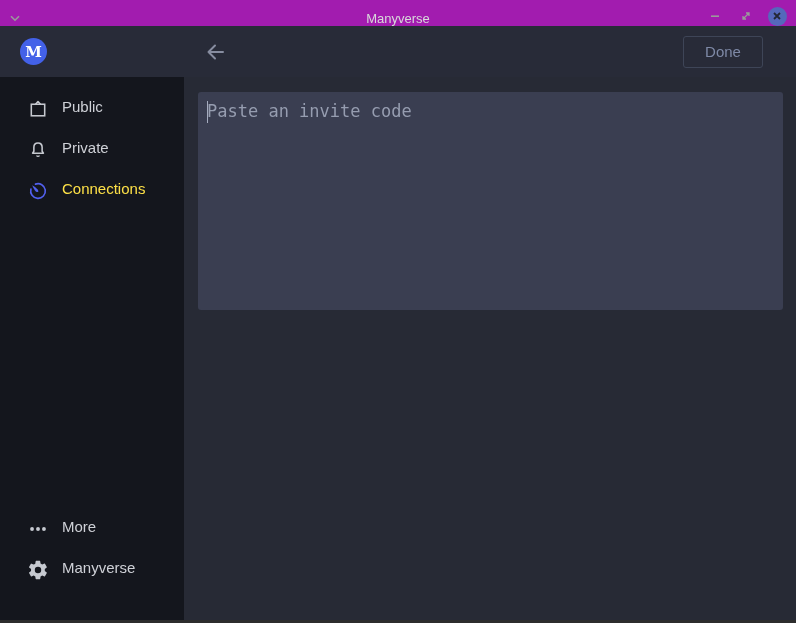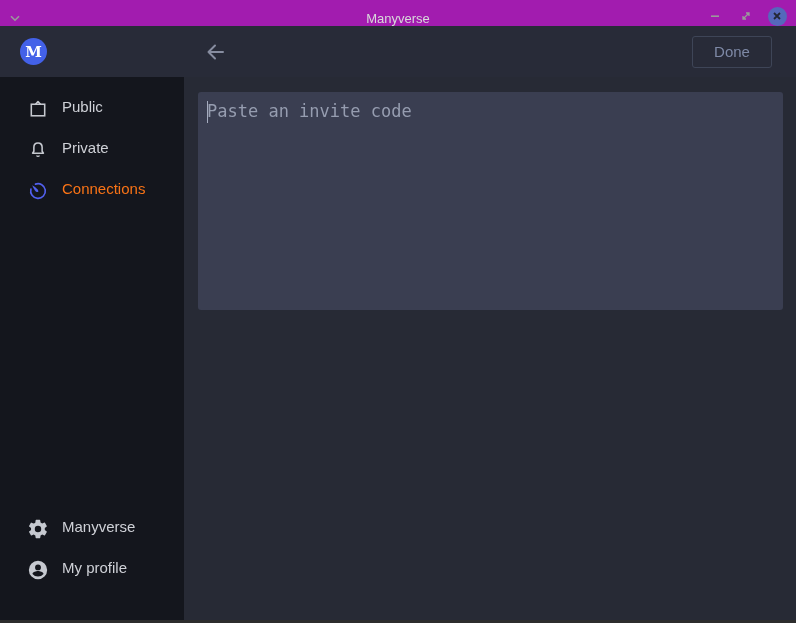--- a/index.html
+++ b/index.html
@@ -14,29 +14,29 @@
   .tb-title { position:absolute; left:0; right:0; text-align:center; color:#d8d9da; font-size:13px; font-weight:500; }
   .tb-controls { margin-left:auto; display:flex; align-items:center; gap:11px; padding-right:9px; z-index:1; }
   .tb-btn { width:20px; height:20px; display:flex; align-items:center; justify-content:center; cursor:pointer; }
   .close-circle { width:19px; height:19px; border-radius:50%; background:#5568bb; display:flex; align-items:center; justify-content:center; }
 
   
   .appheader { flex:0 0 51px; background:#282b38; display:flex; align-items:center; }
   .logo-col { flex:0 0 184px; padding-left:20px; }
   .logo { width:27px; height:27px; border-radius:50%; background:#4361e8; color:#ffffff; display:flex; align-items:center; justify-content:center; font-size:15px; font-weight:bold; font-family:"DejaVu Serif", serif; }
   .back-btn { margin-left:19px; display:flex; align-items:center; cursor:pointer; background:none; border:none; }
-  .done-btn { margin-left:auto; margin-right:24px; width:80px; height:32px; border:1px solid #3e4557; border-radius:3px; background:transparent; color:#7e89a6; font-size:15px; cursor:pointer; font-family:"Liberation Sans", sans-serif; }
+  .done-btn { margin-left:auto; margin-right:33px; width:80px; height:32px; border:1px solid #3e4557; border-radius:3px; background:transparent; color:#7e89a6; font-size:15px; cursor:pointer; font-family:"Liberation Sans", sans-serif; }
 
   
   .body { flex:1; display:flex; min-height:0; }
   .sidebar { flex:0 0 184px; background:#14161d; display:flex; flex-direction:column; padding:21px 0 20px 0; }
   .side-item { height:41px; display:flex; align-items:flex-start; padding-left:27px; gap:13px; cursor:pointer; }
   .side-item .icon { width:22px; height:22px; display:flex; align-items:center; justify-content:center; }
   .side-item .label { color:#cfd1d7; font-size:15px; font-weight:500; }
-  .side-item.active .label { color:#f97316; }
+  .side-item.active .label { color:#fde047; }
   .spacer { flex:1; }
 
   .content { flex:1; position:relative; background:#272a35; }
   .invite-wrap { position:absolute; left:14px; right:13px; top:15px; height:218px; }
   .invite-wrap textarea { width:100%; height:100%; background:#3a3e51; border:none; border-radius:3px; resize:none; outline:none; padding:9px 9px; font-family:"DejaVu Sans Mono", monospace; font-size:17px; color:#e4e6ec; }
   .invite-wrap textarea::placeholder { color:#969db0; }
   .caret { position:absolute; left:9px; top:9px; width:1px; height:22px; background:#a6adc0; pointer-events:none; }
 
   .frame-bottom { flex:0 0 3px; background:#2d2d2d; }
 
@@ -125,38 +125,40 @@
           <svg width="22" height="22" viewBox="0 0 24 24">
               <path d="M4.27 9.93 A 8 8 0 1 0 9.26 4.48" fill="none" stroke="#5260ee" stroke-width="1.8" stroke-linecap="round"></path>
               <path d="M5.6 5.6 Q9.8 7.6 11.9 10.6 Q13.2 12.9 11.7 13.2 Q9.8 13.4 8.5 11.2 Q6.8 8.4 5.6 5.6 Z" fill="#5260ee"></path>
             </svg>
         </span>
         <span class="label">Connections</span>
       </div>
 
       <div class="spacer"></div>
 
+      <div class="side-item">
+        <span class="icon">
+          <svg width="22" height="22" viewBox="0 0 24 24">
+              <circle cx="5.5" cy="12" r="2.1" fill="#c6c9d0"></circle>
+              <circle cx="12" cy="12" r="2.1" fill="#c6c9d0"></circle>
+              <circle cx="18.5" cy="12" r="2.1" fill="#c6c9d0"></circle>
+            </svg>
+        </span>
+        <span class="label">More</span>
+      </div>
 
       <div class="side-item">
         <span class="icon">
           <svg width="22" height="22" viewBox="0 0 24 24">
               <path fill="#c6c9d0" d="M19.4 13c.04-.33.06-.66.06-1s-.02-.67-.06-1l2.1-1.65a.5.5 0 0 0 .12-.64l-2-3.46a.5.5 0 0 0-.61-.22l-2.48 1a7.6 7.6 0 0 0-1.73-1l-.38-2.65A.5.5 0 0 0 13.93 2h-4a.5.5 0 0 0-.5.42L9.05 5.07c-.62.26-1.2.6-1.73 1l-2.48-1a.5.5 0 0 0-.61.22l-2 3.46a.5.5 0 0 0 .12.64L4.45 11c-.04.33-.06.66-.06 1s.02.67.06 1l-2.1 1.65a.5.5 0 0 0-.12.64l2 3.46c.14.24.42.34.61.22l2.48-1c.53.4 1.11.74 1.73 1l.38 2.65a.5.5 0 0 0 .5.42h4a.5.5 0 0 0 .5-.42l.38-2.65c.62-.26 1.2-.6 1.73-1l2.48 1c.24.1.47 0 .61-.22l2-3.46a.5.5 0 0 0-.12-.64L19.4 13zM12 15.5a3.5 3.5 0 1 1 0-7 3.5 3.5 0 0 1 0 7z"></path>
             </svg>
         </span>
         <span class="label">Manyverse</span>
       </div>
 
-      <div class="side-item">
-        <span class="icon">
-          <svg width="22" height="22" viewBox="0 0 24 24">
-              <path fill="#c6c9d0" d="M12 2a10 10 0 1 0 0 20 10 10 0 0 0 0-20zm0 4a3.2 3.2 0 1 1 0 6.4A3.2 3.2 0 0 1 12 6zm0 13.2a7.7 7.7 0 0 1-6-2.9c.03-2 4-3.1 6-3.1s5.97 1.1 6 3.1a7.7 7.7 0 0 1-6 2.9z"></path>
-            </svg>
-        </span>
-        <span class="label">My profile</span>
-      </div>
 
     </nav>
 
     <main class="content">
       <div class="invite-wrap">
         <textarea placeholder="Paste an invite code" style=""></textarea>
         <span class="caret"></span>
       </div>
     </main>
 

